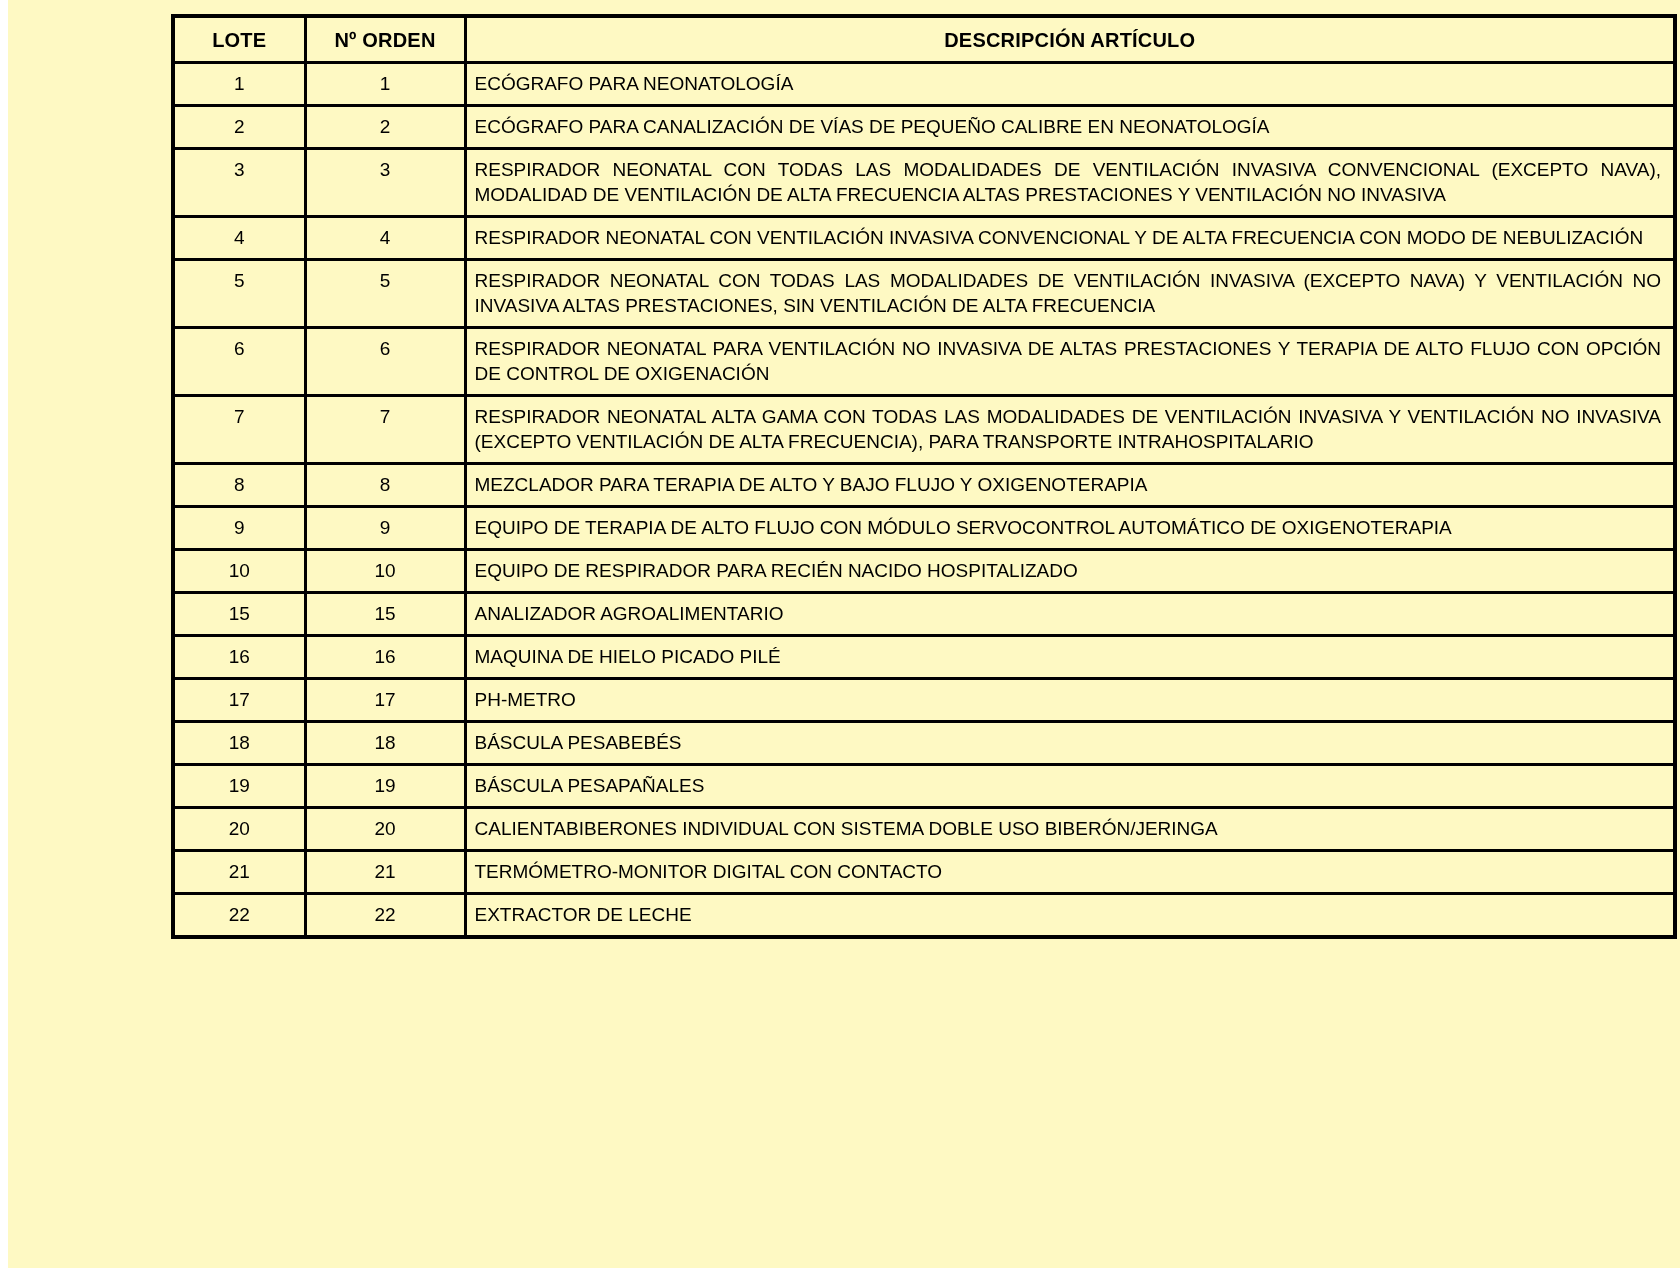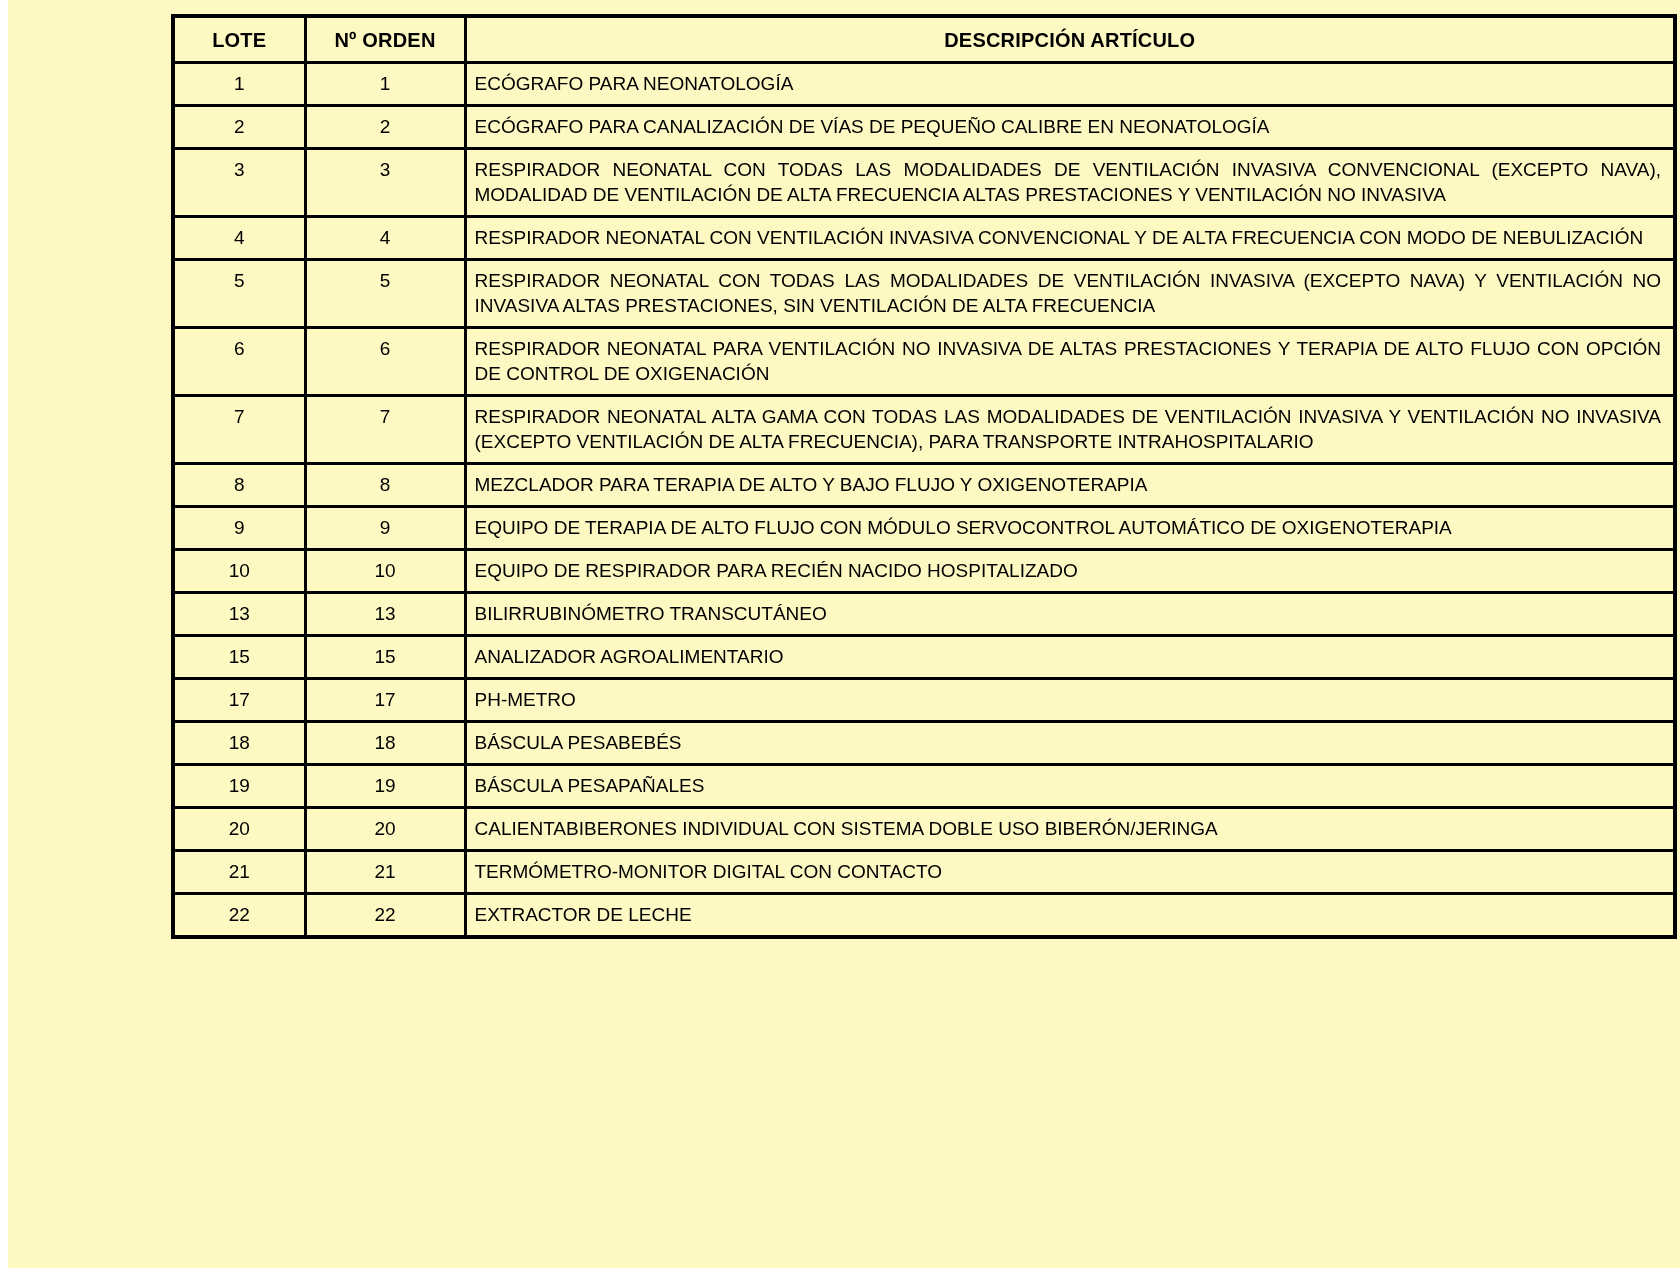--- a/index.html
+++ b/index.html
@@ -124,28 +124,28 @@
           <td class="num">9</td>
           <td class="num">9</td>
           <td class="desc">EQUIPO DE TERAPIA DE ALTO FLUJO CON MÓDULO SERVOCONTROL AUTOMÁTICO DE OXIGENOTERAPIA</td>
         </tr>
         <tr>
           <td class="num">10</td>
           <td class="num">10</td>
           <td class="desc">EQUIPO DE RESPIRADOR PARA RECIÉN NACIDO HOSPITALIZADO</td>
         </tr>
         <tr>
-          <td class="num">13</td>
-          <td class="num">13</td>
-          <td class="desc">BILIRRUBINÓMETRO TRANSCUTÁNEO</td>
-        </tr>
-        <tr>
           <td class="num">15</td>
           <td class="num">15</td>
           <td class="desc">ANALIZADOR AGROALIMENTARIO</td>
+        </tr>
+        <tr>
+          <td class="num">16</td>
+          <td class="num">16</td>
+          <td class="desc">MAQUINA DE HIELO PICADO PILÉ</td>
         </tr>
         <tr>
           <td class="num">17</td>
           <td class="num">17</td>
           <td class="desc">PH-METRO</td>
         </tr>
         <tr>
           <td class="num">18</td>
           <td class="num">18</td>
           <td class="desc">BÁSCULA PESABEBÉS</td>

